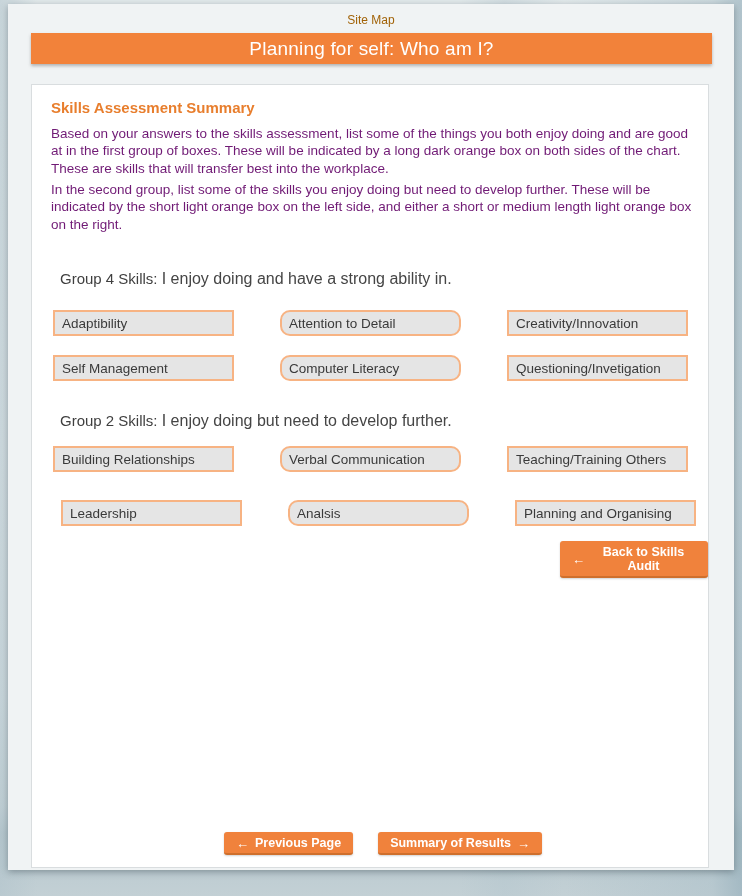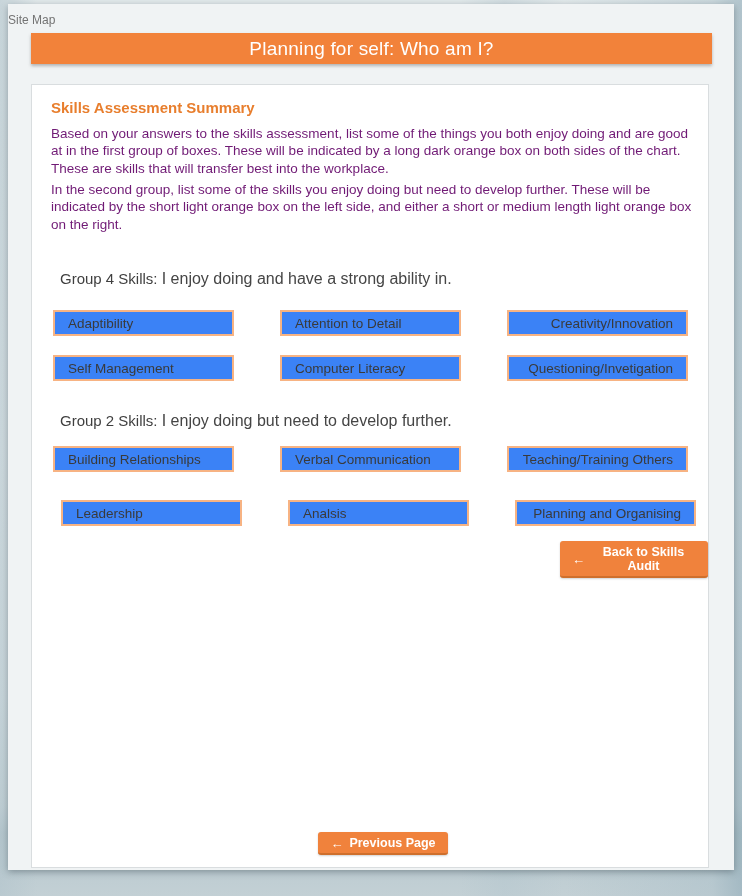--- a/index.html
+++ b/index.html
@@ -12,22 +12,22 @@
         rgba(168,190,200,0.40) 96%, rgba(145,172,185,0.60) 100%),
       linear-gradient(180deg, #e3eaec 0%, #e9eef0 50%, #dde5e8 78%,
         #ccd8dc 90%, #b6c7cd 93%, #c3d0d5 100%);
   }
   .page{
     position:absolute;left:8px;top:4px;width:726px;height:866px;
     background:#f0f3f4;
     box-shadow:0 2px 7px rgba(55,70,80,0.45);
   }
   .site-map{
-    position:absolute;top:9px;left:0;width:100%;
-    font-size:12px;color:#737373;text-decoration:none;display:block;cursor:pointer;
+    position:absolute;top:9px;left:0;width:100%;text-align:center;
+    font-size:12px;color:#a16207;text-decoration:none;display:block;cursor:pointer;
   }
   .banner{
     position:absolute;left:23px;top:29px;width:681px;height:31px;
     background:#f2823a;
     box-shadow:0 2px 3px rgba(60,60,60,0.35);
     display:flex;align-items:center;justify-content:center;
     color:#ffffff;font-size:19px;letter-spacing:0.2px;text-align:right;
   }
   .card{
     position:absolute;left:23px;top:80px;width:678px;height:784px;
@@ -44,25 +44,25 @@
   .para1{top:40px;}
   .para2{top:96px;}
   .group-label{
     position:absolute;left:28px;color:#3f3f3f;font-size:15px;
   }
   .group-label .desc{font-size:16px;color:#454545;}
   .g1-label{top:185px;}
   .g2-label{top:327px;}
   .skill-input{
     position:absolute;width:181px;height:26px;box-sizing:border-box;
-    border:2px solid #f7b383;background:#3b82f6;
+    border:2px solid #f7b383;background:#e5e5e5;
     font-family:"Liberation Sans", sans-serif;
-    font-size:13.5px;color:#3a3a3a;padding:0 13px;outline:none;
+    font-size:13.5px;color:#3a3a3a;padding:0 7px;outline:none;
   }
-  .c1{left:21px;} .c2{left:248px;} .c3{left:475px;text-align:right;}
+  .c1{left:21px;} .c2{left:248px;border-radius:10px;} .c3{left:475px;}
   .g1r1{top:225px;} .g1r2{top:270px;}
   .g2r1{top:361px;} .g2r2{top:415px;margin-left:8px;}
   .btn{
     background:#f0823c;color:#ffffff;border:none;
     border-bottom:2px solid #cf6f2c;border-radius:3px;
     font-family:"Liberation Sans", sans-serif;
     font-size:12.5px;font-weight:bold;
     padding:4px 12px 3px 12px;cursor:pointer;
     display:inline-flex;align-items:center;gap:6px;
     box-shadow:0 1px 2px rgba(80,80,80,0.25);
@@ -118,16 +118,20 @@
     <button class="btn back-btn">
       <span class="arrow">←</span>
       <span>Back to Skills Audit</span>
     </button>
 
     <div class="bottom-nav">
       <button class="btn">
         <span class="arrow">←</span>
         <span>Previous Page</span>
       </button>
+      <button class="btn">
+        <span>Summary of Results</span>
+        <span class="arrow">→</span>
+      </button>
     </div>
 
   </div>
 </div>
 
 </body></html>

